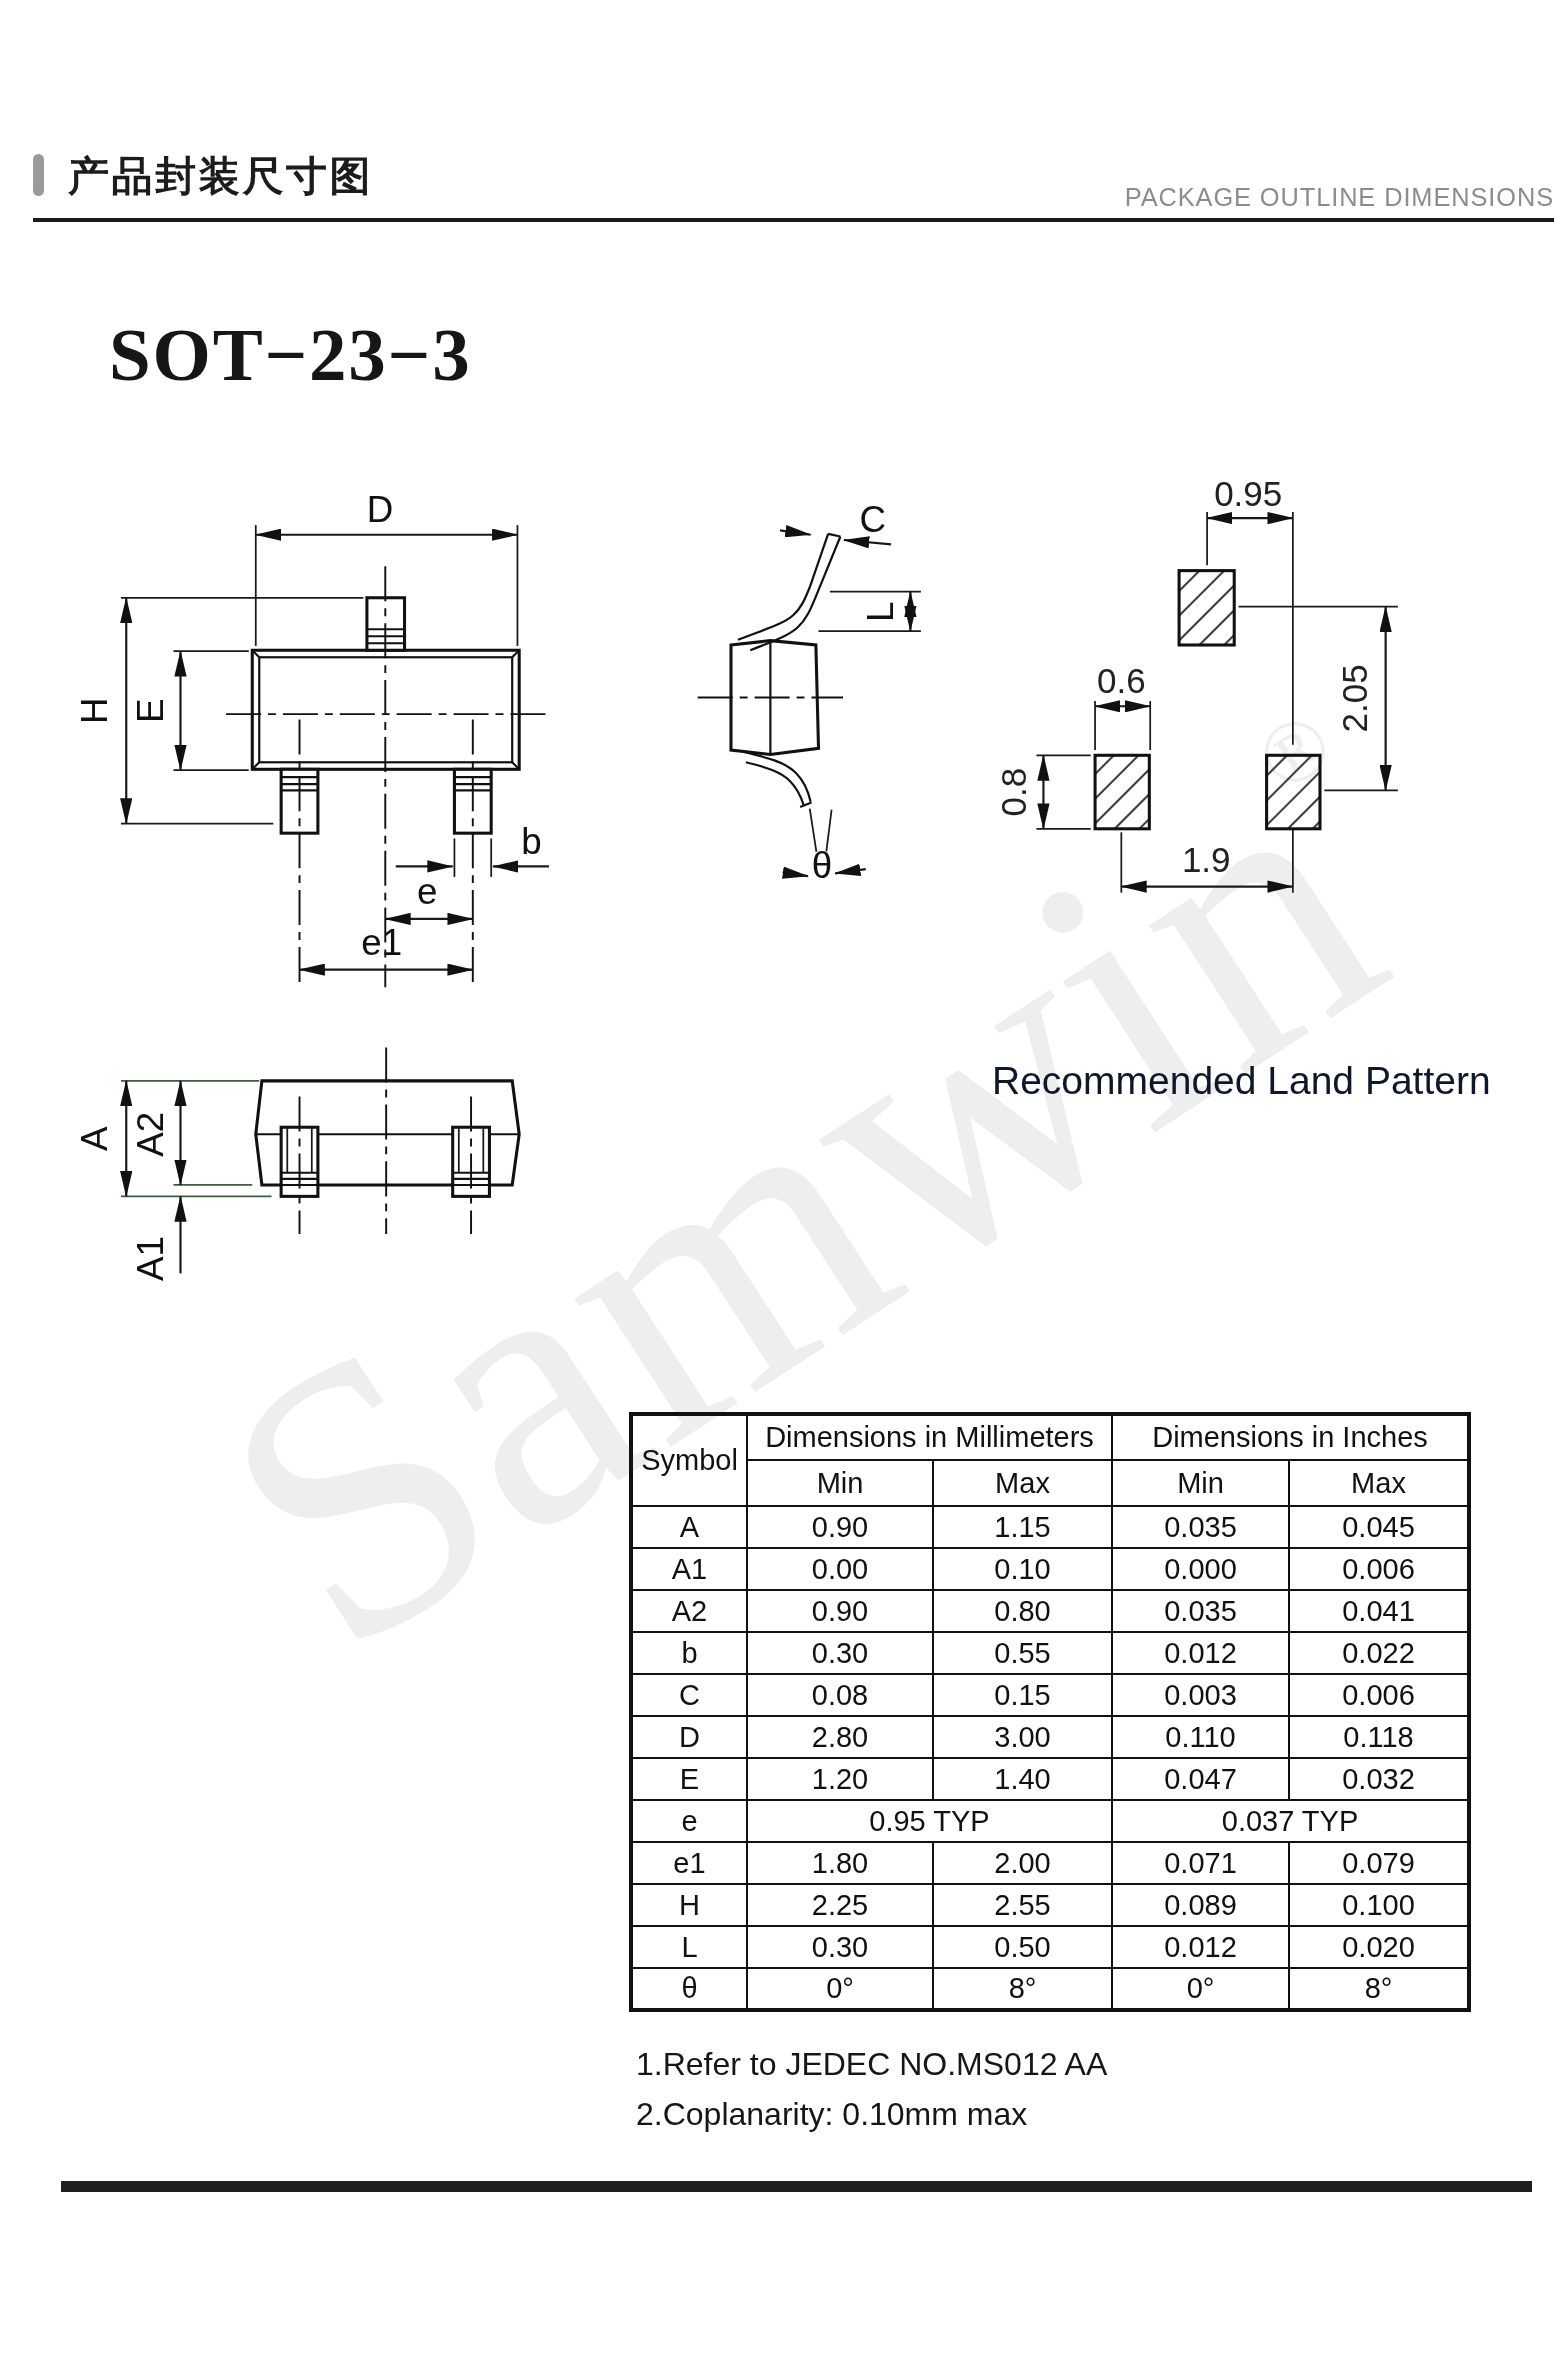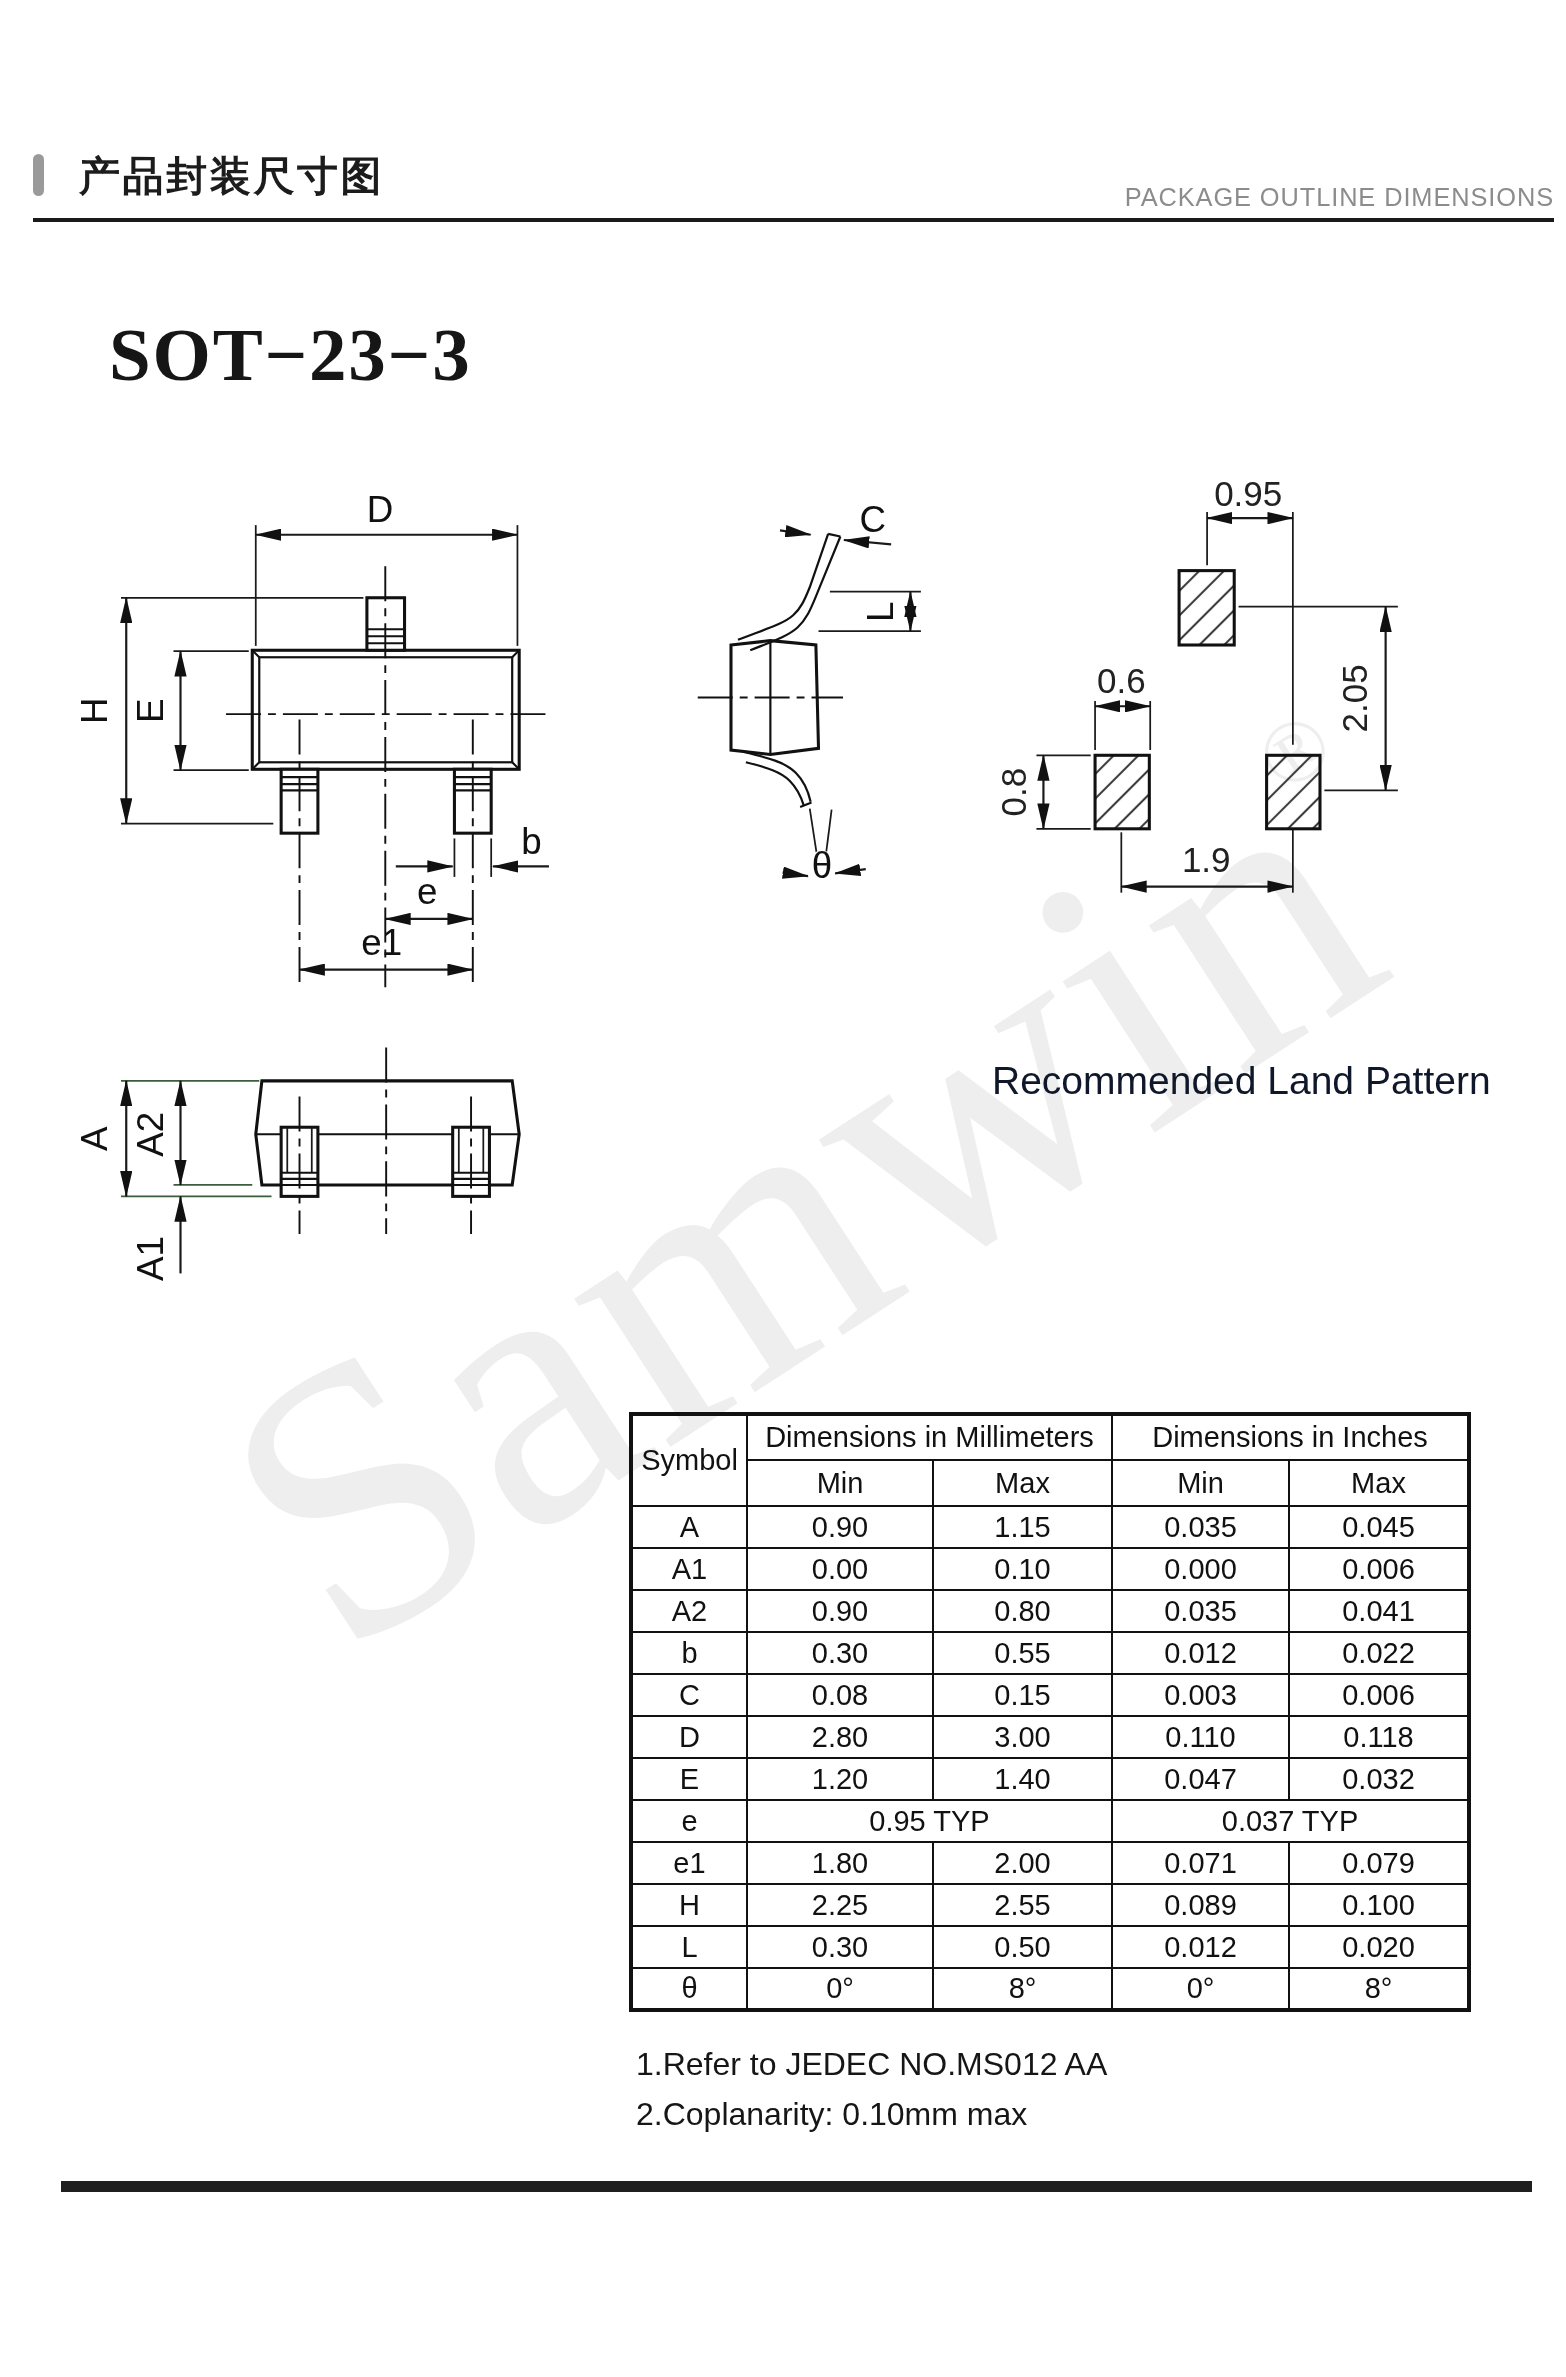--- a/index.html
+++ b/index.html
@@ -10,21 +10,21 @@
   .watermark{position:absolute;left:-48px;top:950px;width:1751px;z-index:0;
              text-align:center;font-family:"Liberation Serif",serif;
              font-size:385px;line-height:1.25;color:#eeeeee;white-space:nowrap;
              transform:rotate(-33deg);user-select:none;}
   .watermark .reg{font-size:88px;position:relative;top:-214px;}
 
   
   .hdr-bar{position:absolute;left:33px;top:154px;width:11.4px;height:42px;
            background:#9a9a9a;border-radius:6.1px;z-index:2;}
   .hdr-zh{position:absolute;left:68px;top:149px;font-size:41px;font-weight:bold;
-          letter-spacing:2.6px;color:#1c1c1c;z-index:2;margin-left:11px;}
+          letter-spacing:2.6px;color:#1c1c1c;z-index:2;}
   .hdr-en{position:absolute;right:13px;top:183px;font-size:25.4px;color:#8c8c8c;
           letter-spacing:0.9px;z-index:2;}
   .hdr-rule{position:absolute;left:33px;top:218px;width:1521px;height:3.5px;
             background:#1a1a1a;z-index:2;}
 
   .pkg-title{position:absolute;left:109px;top:312px;z-index:2;
              font-family:"Liberation Serif",serif;font-size:75px;font-weight:bold;
              letter-spacing:1.8px;color:#161616;}
 
   .land-caption{position:absolute;left:992px;top:1059px;font-size:39px;

